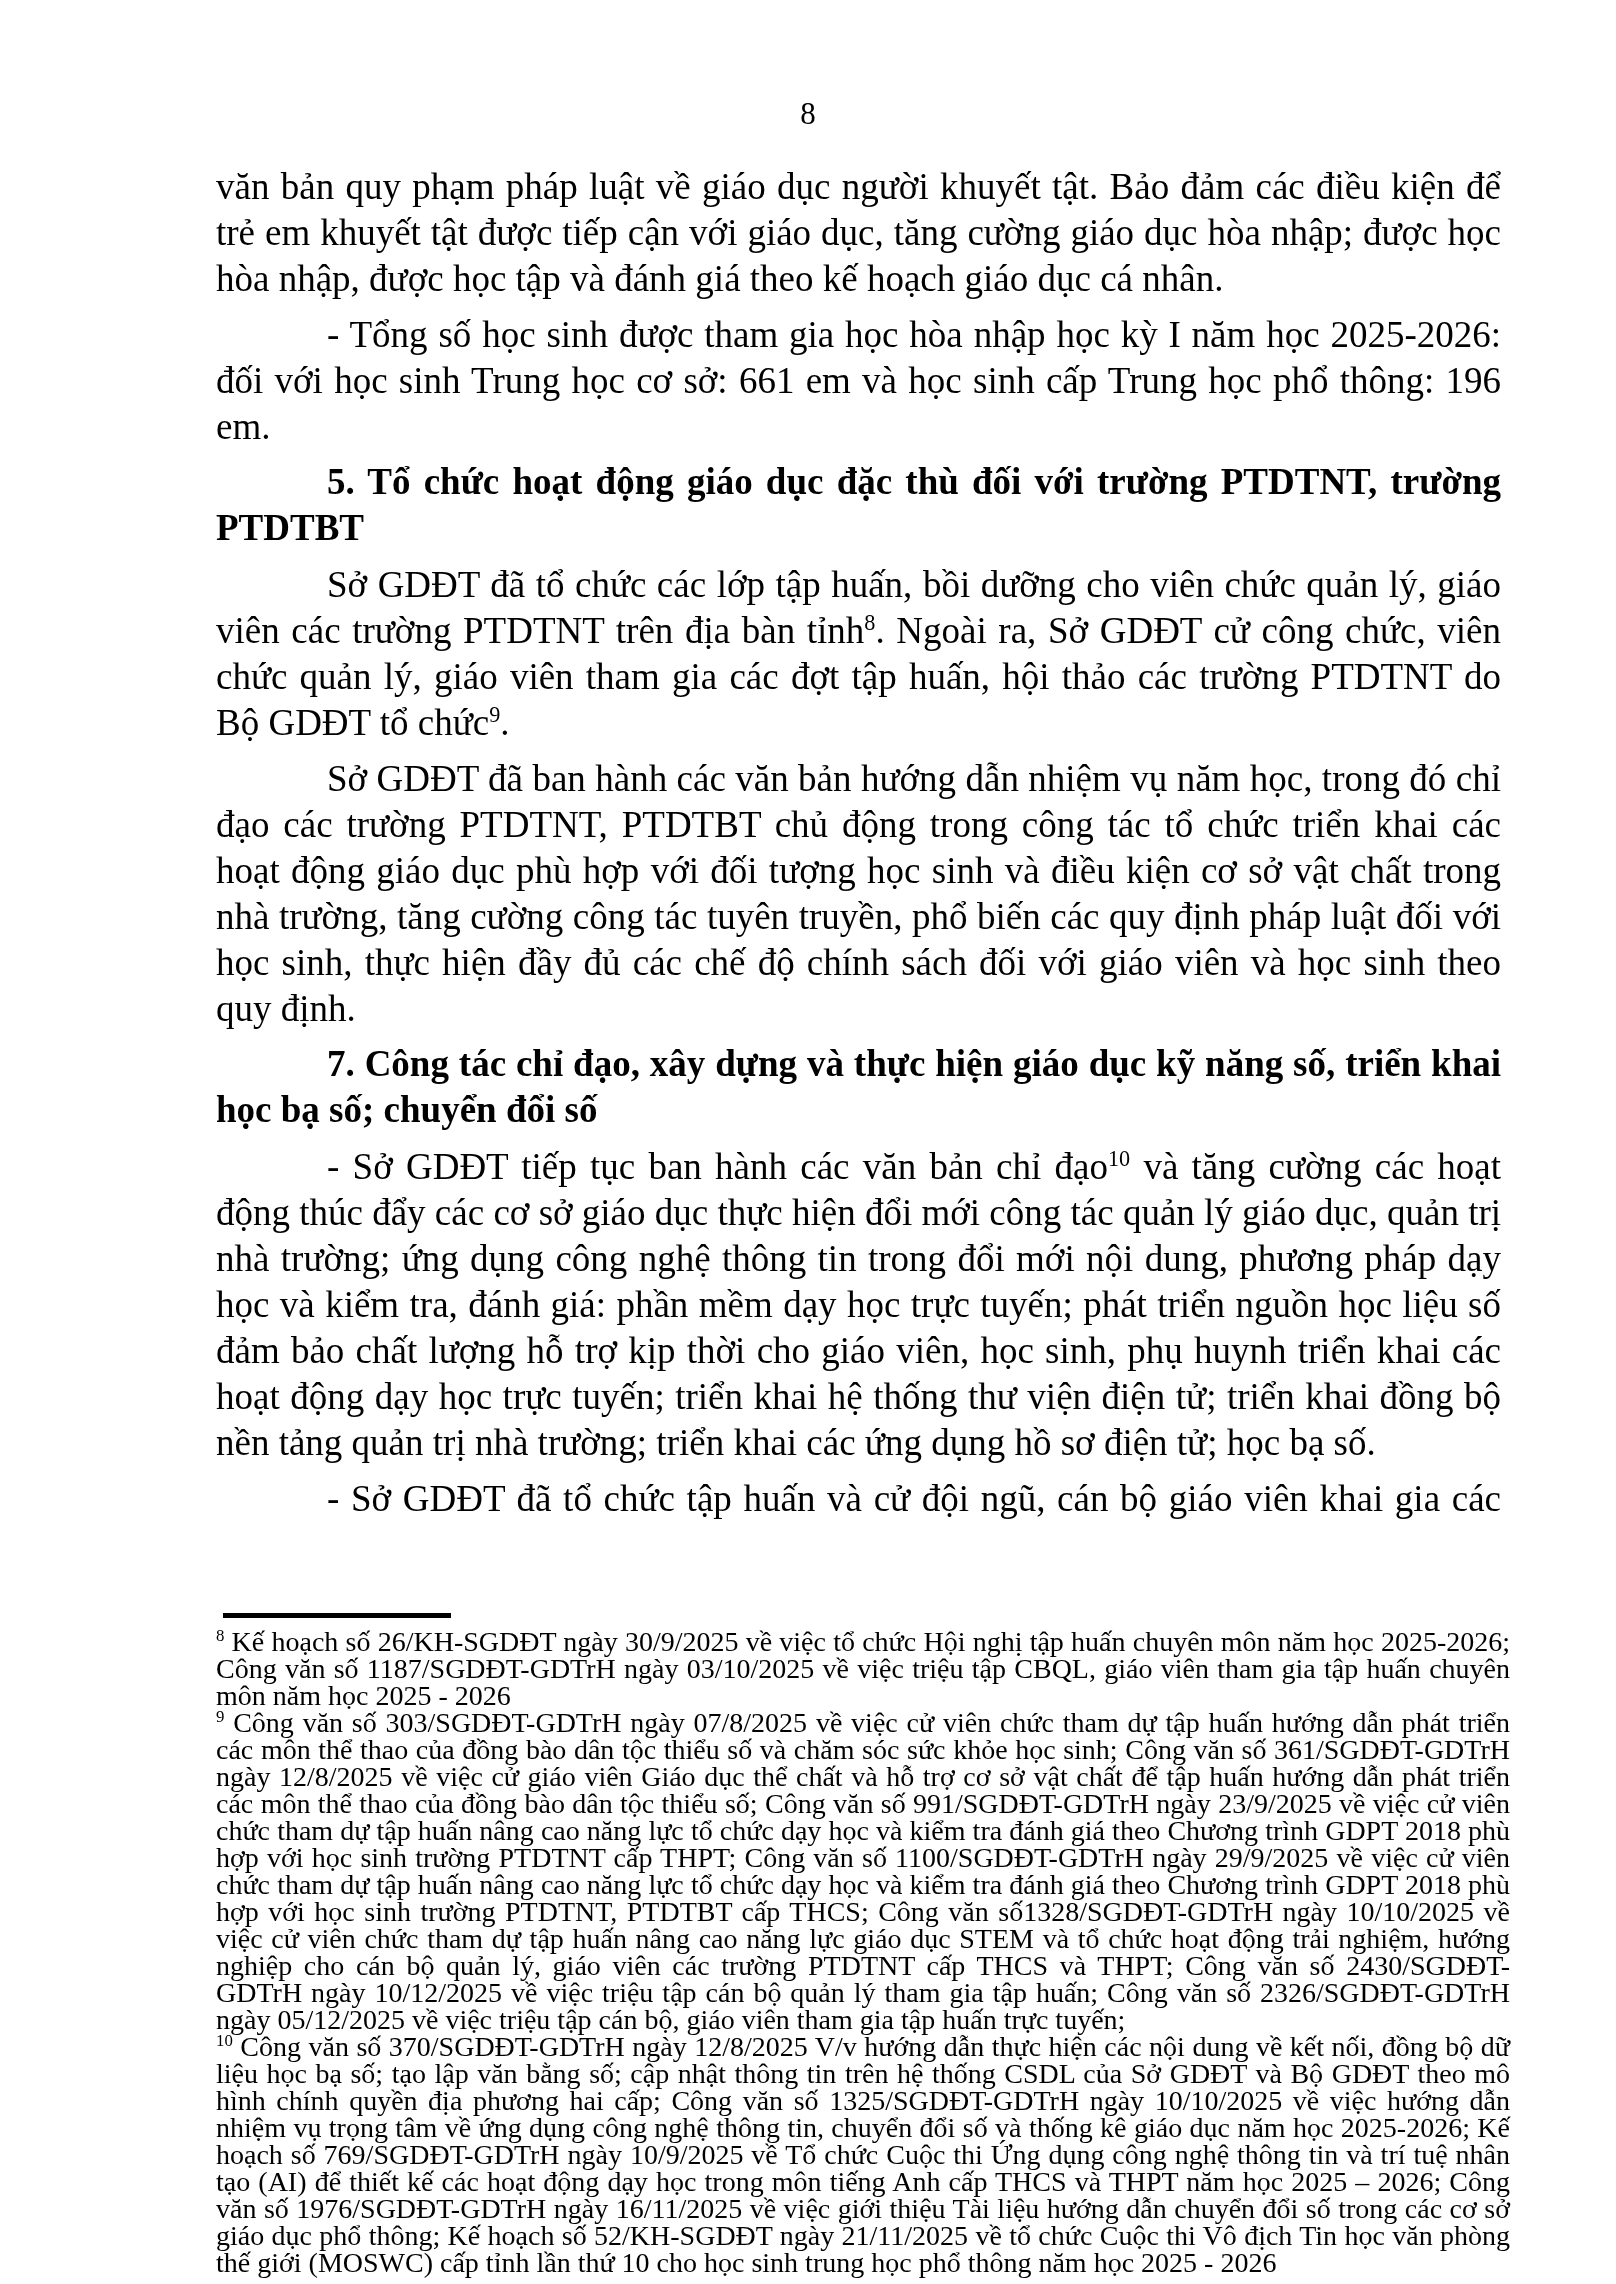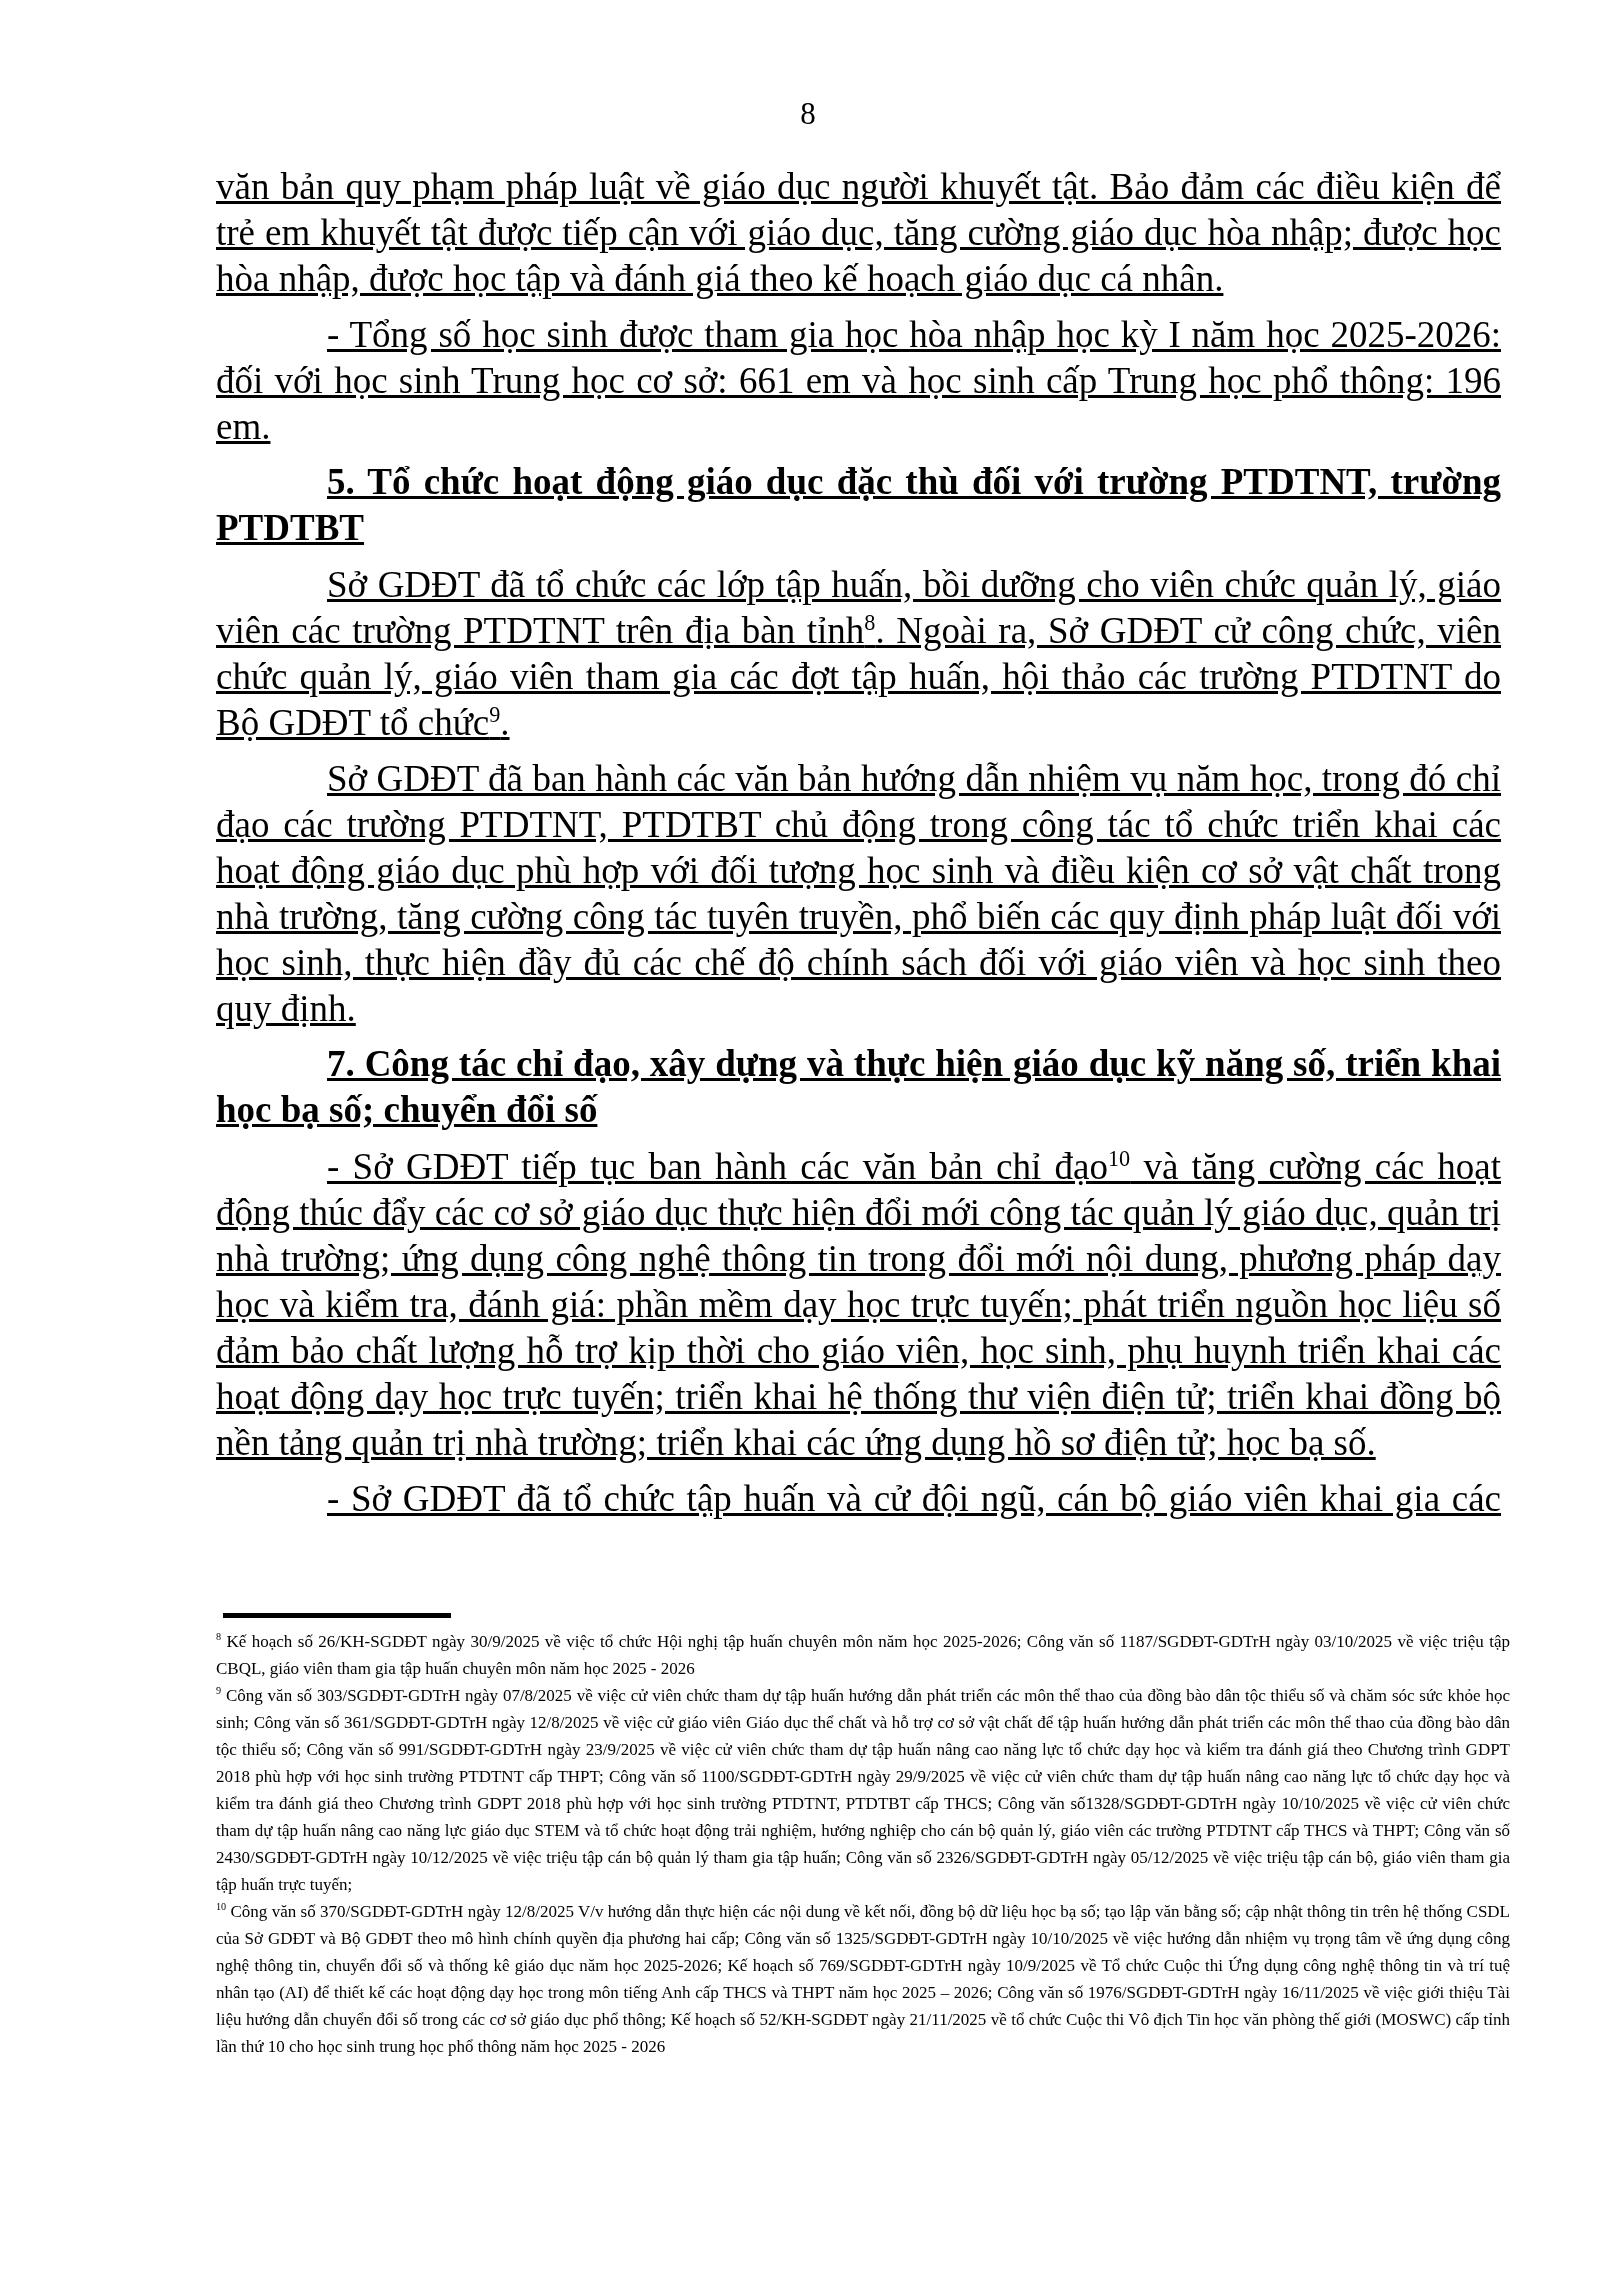--- a/index.html
+++ b/index.html
@@ -30,21 +30,20 @@
     left: 216px;
     top: 164px;
     width: 1285px;
     font-size: 37px;
     line-height: 46px;
     text-align: justify;
   }
   .para {
     margin: 10.4px 0 0 0;
     text-indent: 111px;
-    text-decoration: underline;
   }
   .para.noindent {
     margin-top: 0;
     text-indent: 0;
   }
   .para.heading {
     margin-top: 9px;
     font-weight: bold;
   }
   .para.fill {
@@ -61,21 +60,21 @@
     top: 1613px;
     width: 228px;
     height: 5.2px;
     background: #000000;
   }
   .footnotes {
     position: absolute;
     left: 216px;
     top: 1628px;
     width: 1294px;
-    font-size: 17px;
+    font-size: 28px;
     line-height: 27px;
     text-align: justify;
   }
   .footnote {
     margin: 0;
   }
 </style>
 </head>
 <body>
 

